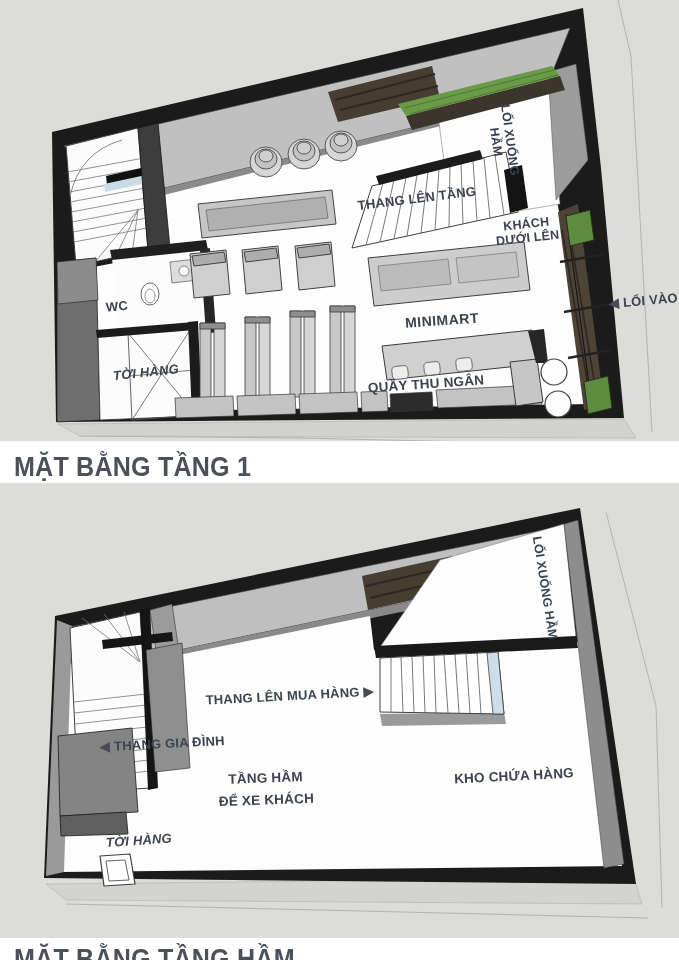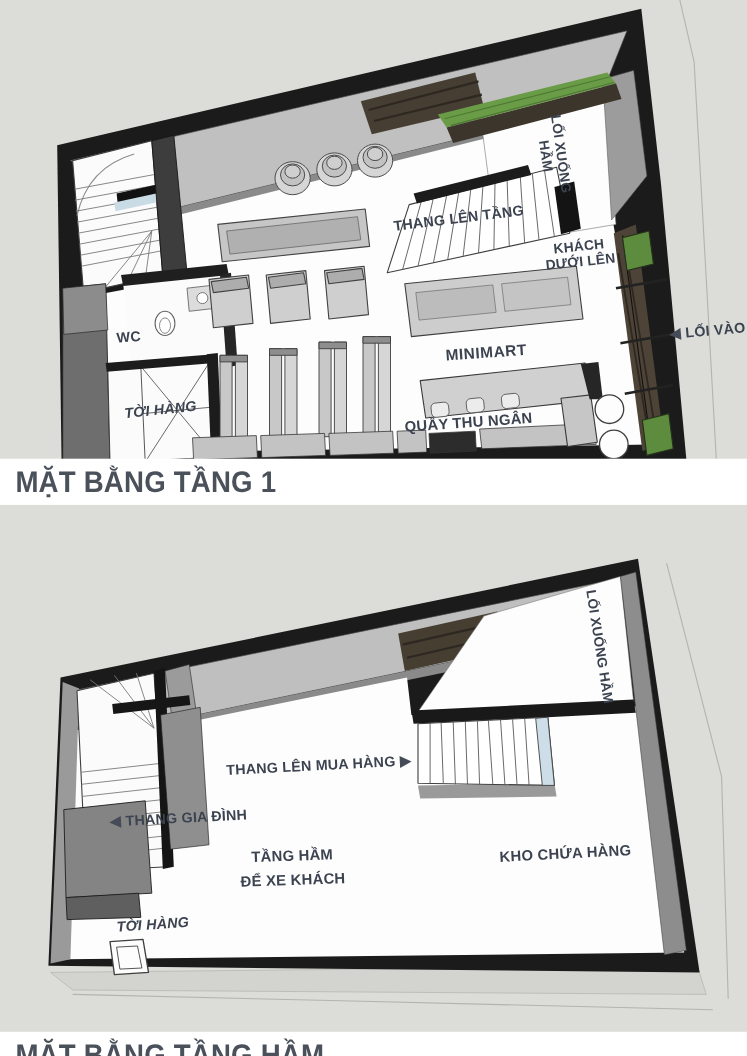--- a/index.html
+++ b/index.html
@@ -20,21 +20,21 @@
   .l-f1-minimart  {left:442px;top:321px;--r:-4deg;font-size:14px;letter-spacing:.5px;}
   .l-f1-qtn       {left:426px;top:384px;--r:-4deg;font-size:13.5px;}
   .l-b-lxh        {left:545px;top:588px;--r:81deg;font-size:12.5px;}
   .l-b-tlmh       {left:290px;top:696px;--r:-3deg;}
   .l-b-tgd        {left:162px;top:744px;--r:-3deg;}
   .l-b-tangham    {left:266px;top:789px;--r:-2deg;font-size:13.5px;line-height:1.6;}
   .l-b-kho        {left:514px;top:776px;--r:-3deg;font-size:13.5px;}
   .l-b-toihang    {left:139px;top:841px;--r:-4deg;font-style:italic;}
   
   .band{position:absolute;left:0;width:679px;height:42px;background:#ffffff;display:flex;align-items:center;}
-  .band1{top:417px;} .band2{top:938px;}
+  .band1{top:441px;align-items:flex-end;} .band2{top:938px;}
   .band .ttl{margin:0 0 0 14px;font-size:27px;font-weight:bold;color:#4a515b;
              transform:scaleX(.93);transform-origin:left center;letter-spacing:.2px;white-space:nowrap;}
 </style>
 </head>
 <body>
 
 <div class="stage">
 
 <svg width="679" height="960" viewBox="0 0 679 960">
 

